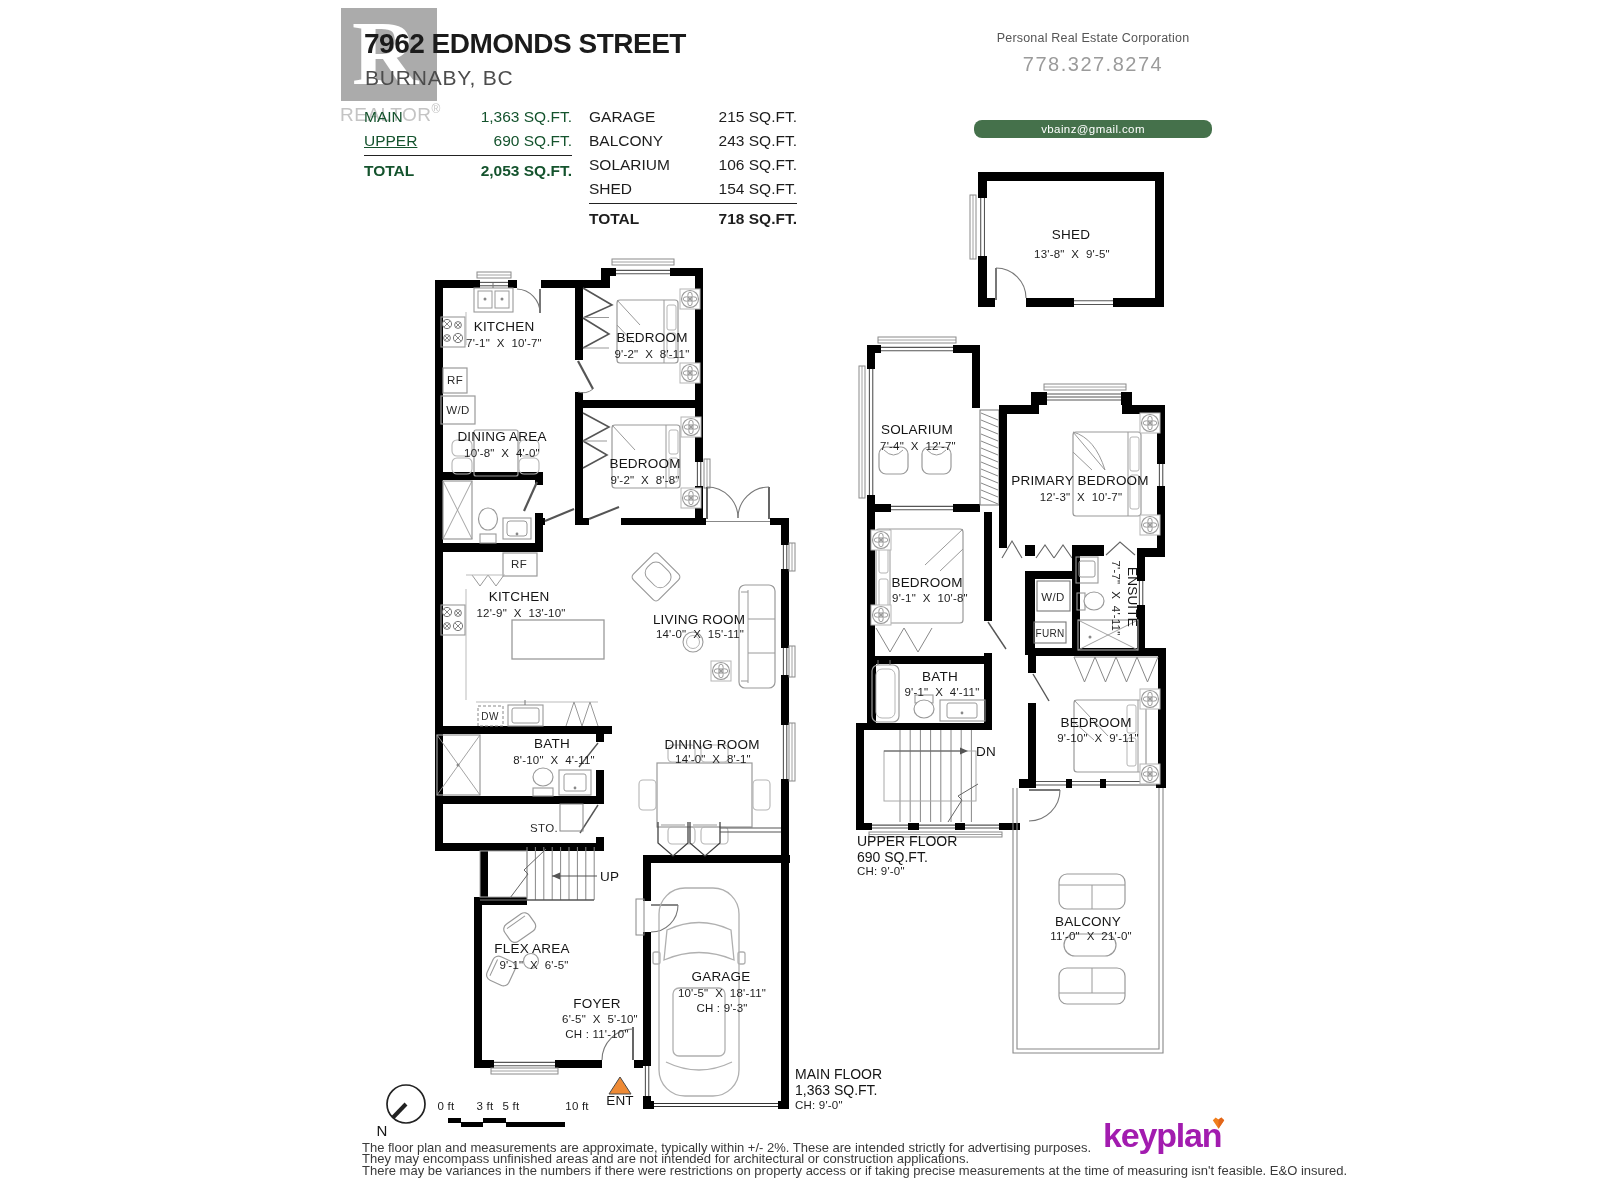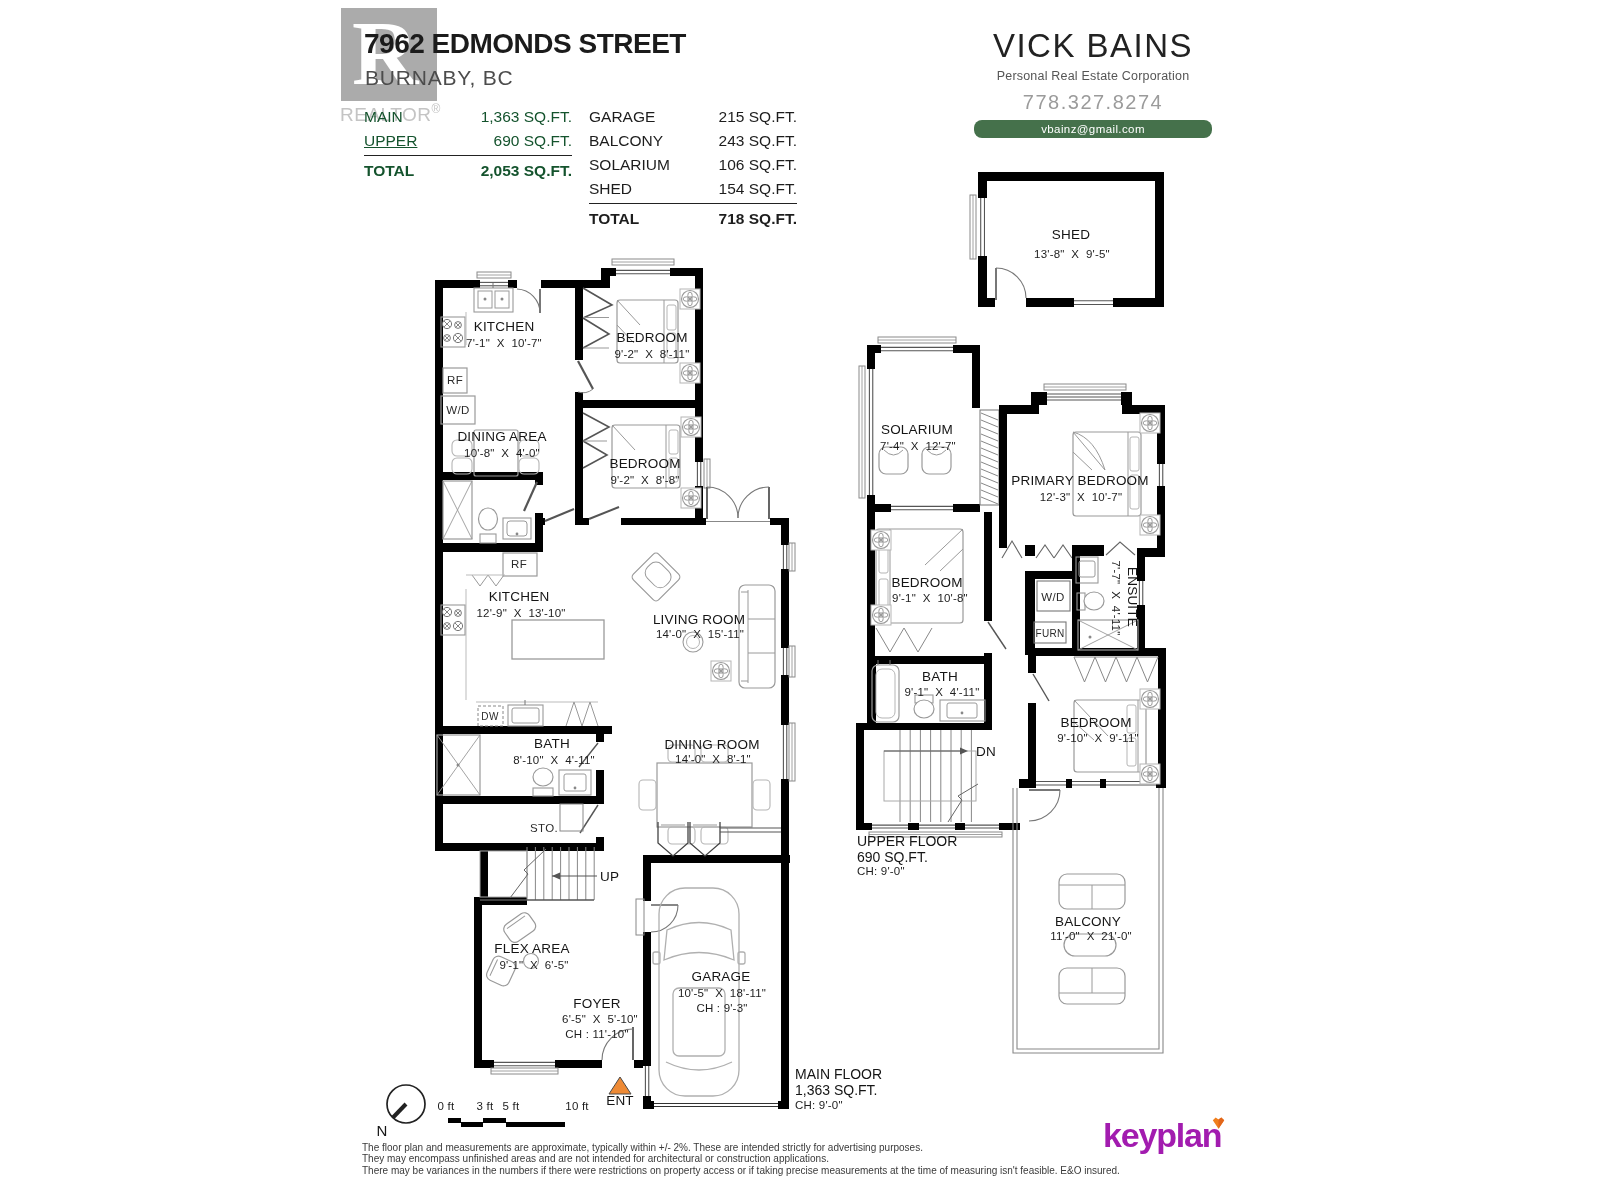--- a/index.html
+++ b/index.html
@@ -52,21 +52,20 @@
       <span style="float:left;">SHED</span>
       <span style="float:right;">154 SQ.FT.</span>
     </div>
   <div style="border-top:1.5px solid #222;padding-top:6px;font-weight:bold;">
       <span style="float:left;">TOTAL</span>
       <span style="float:right;">718 SQ.FT.</span>
     </div>
 </div>
 
 <div class="abs" style="left:973px;top:27px;width:240px;text-align:center;">
-  <div style="font-size:33px;color:#222;letter-spacing:1.5px;font-weight:400;white-space:nowrap;">VICK BAINS</div>
   <div style="font-size:12.5px;color:#555;margin-top:4px;letter-spacing:0.2px;white-space:nowrap;">Personal Real Estate Corporation</div>
   <div style="font-size:20px;color:#9b9b9b;margin-top:8px;letter-spacing:1.5px;">778.327.8274</div>
 </div>
 <div class="abs" style="left:974px;top:120px;width:238px;height:18px;background:#45714b;color:#fff;font-size:11.5px;text-align:center;line-height:18px;letter-spacing:0.4px;border-radius:8px;">vbainz@gmail.com</div>
 
 <svg class="abs" style="left:0;top:0;" width="1600" height="1200" viewBox="0 0 1600 1200">
 <g id="plan">
 <g id="mainfloor">
 <rect x="435" y="280" width="8" height="571" fill="#000000"></rect>
 <rect x="435" y="280" width="45" height="8" fill="#000000"></rect>
@@ -657,21 +656,21 @@
 <text x="511" y="1110" class="dim" text-anchor="middle">5 ft</text>
 <text x="577" y="1110" class="dim" text-anchor="middle">10 ft</text>
 <rect x="448" y="1118" width="13" height="5" fill="#000"></rect>
 <rect x="461" y="1122" width="22" height="5" fill="#000"></rect>
 <rect x="483" y="1118" width="23" height="5" fill="#000"></rect>
 <rect x="506" y="1122" width="59" height="5" fill="#000"></rect>
 </g>
 </g>
 </svg>
 
-<div class="abs" style="left:362px;top:1142px;font-size:10px;color:#3a3a3a;line-height:11.4px;">
+<div class="abs" style="left:362px;top:1142px;font-size:13px;color:#3a3a3a;line-height:11.4px;">
 The floor plan and measurements are approximate, typically within +/- 2%. These are intended strictly for advertising purposes.<br>
 They may encompass unfinished areas and are not intended for architectural or construction applications.<br>
 There may be variances in the numbers if there were restrictions on property access or if taking precise measurements at the time of measuring isn't feasible. E&amp;O insured.
 </div>
 <div class="abs" style="left:1103px;top:1116px;font-size:34px;color:#a21caf;font-weight:bold;letter-spacing:-1.2px;">keyplan</div>
 <svg class="abs" style="left:1212px;top:1117px;" width="13" height="13" viewBox="0 0 16 16">
   <path d="M1,4 L4.5,0.5 L8,3.2 L11.5,0.5 L15,4 L8,14.5 Z" fill="#f07f1d"></path>
   <path d="M8,3.2 L11.5,0.5 L15,4 L8,14.5 Z" fill="#e2661a"></path>
 </svg>
 

